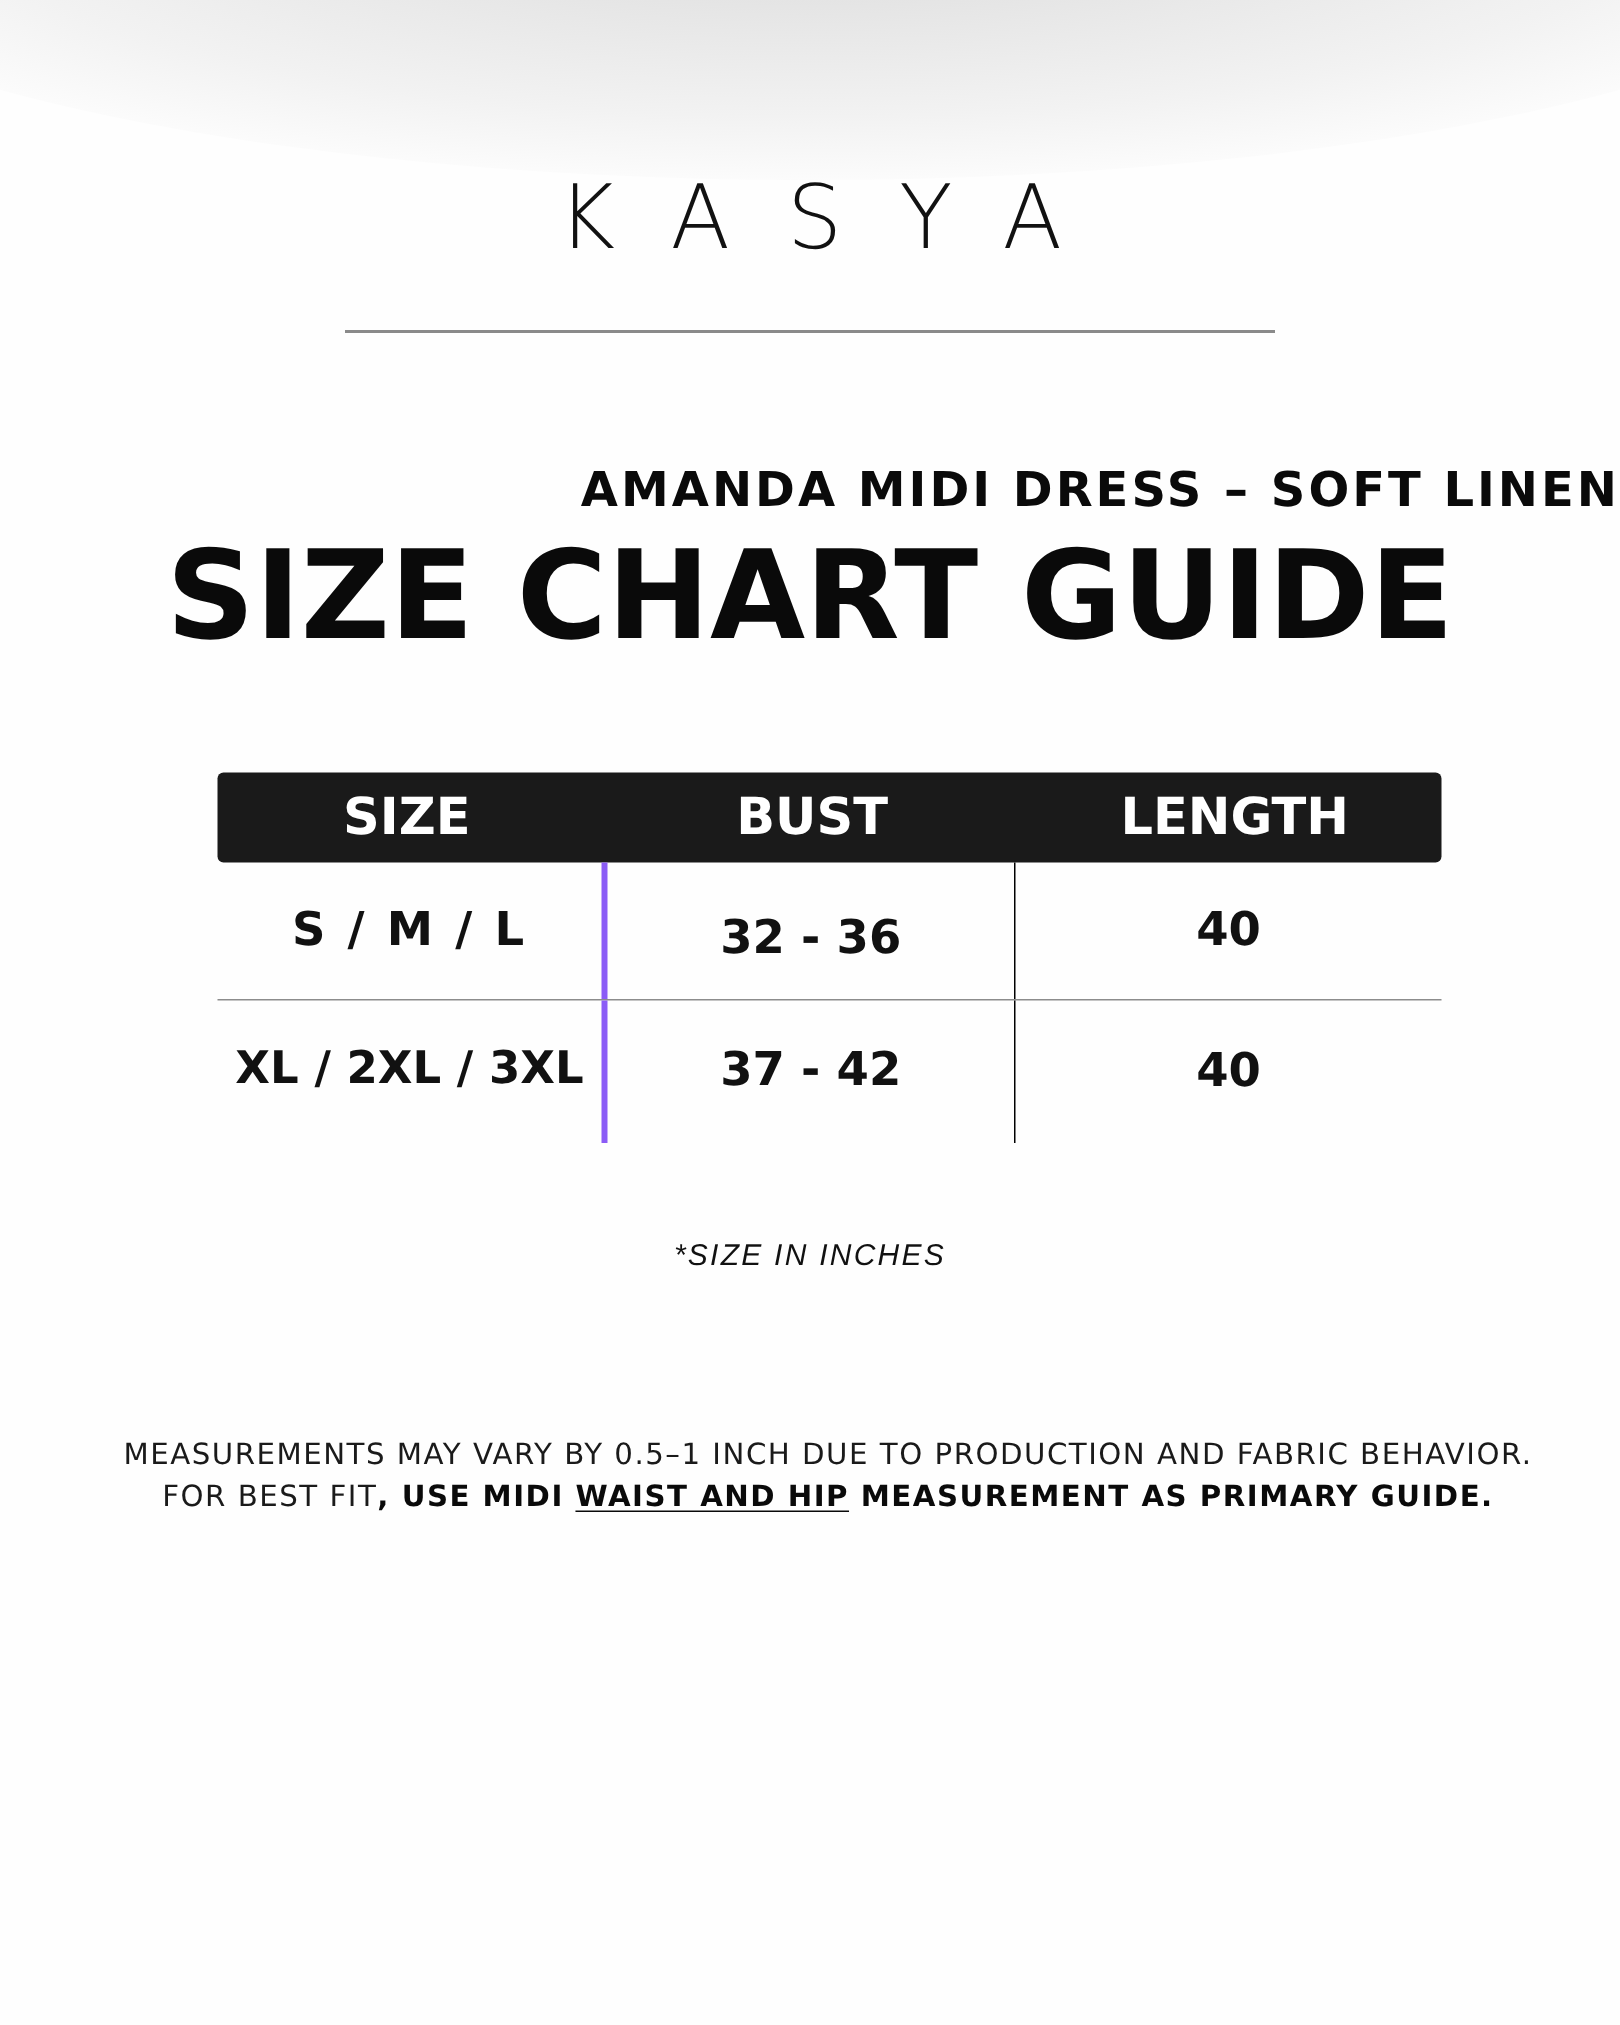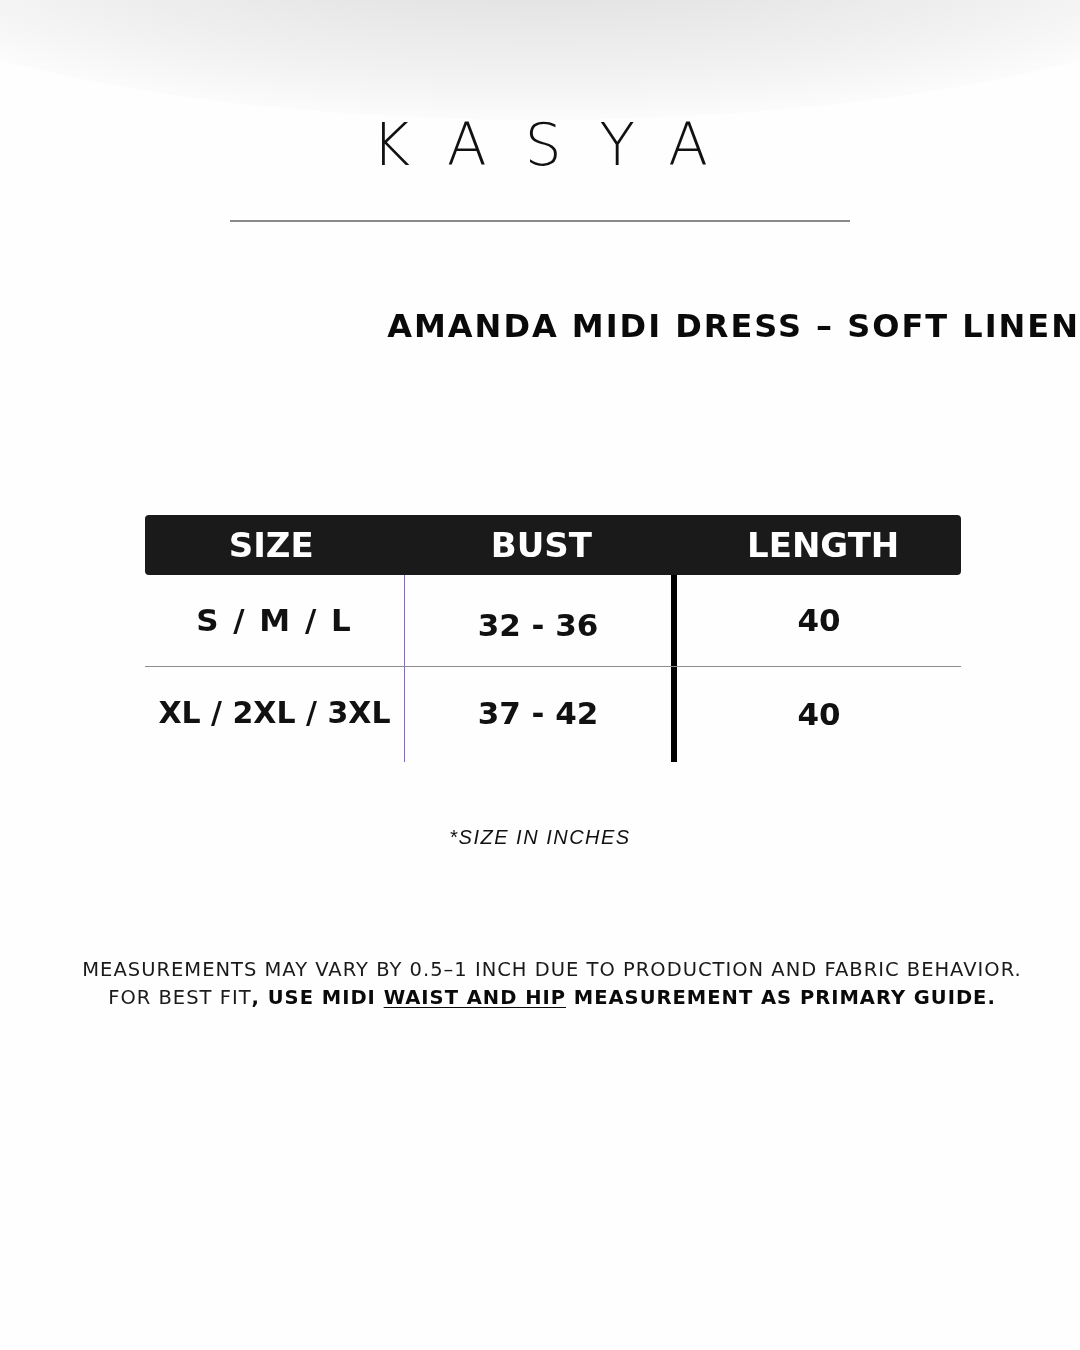--- a/index.html
+++ b/index.html
@@ -110,22 +110,22 @@
     .td {
       display: flex;
       align-items: center;
       justify-content: center;
       font-family: "DejaVu Sans", sans-serif;
       font-weight: bold;
       font-size: 31px;
       color: #111;
       text-align: center;
     }
-    .td.col1 { border-right: 1px solid #8b5cf6; }
-    .td.col2 { border-right: 6px solid #000000; }
+    .td.col1 { border-right: 4px solid #8b5cf6; }
+    .td.col2 { border-right: 1px solid #000000; }
     .r1 .td.col1 { padding-bottom: 2px; letter-spacing: 2px; }
     .r1 .td.col2 { padding-top: 8px; }
     .r1 .td.col3 { padding-bottom: 2px; }
     .r2 .td.col1 { padding-bottom: 4px; font-size: 30px; }
     .r2 .td.col2 { padding-bottom: 4px; }
     .r2 .td.col3 { padding-bottom: 2px; }
     .footnote {
       position: absolute;
       top: 826px;
       left: 0;
@@ -158,20 +158,21 @@
 <body>
 
 <div class="page">
   <div class="top-shade"></div>
 
   <div class="logo">KASYA</div>
 
   <div class="divider"></div>
 
   <div class="subtitle">AMANDA MIDI DRESS – SOFT LINEN</div>
+  <div class="title">SIZE CHART GUIDE</div>
 
   <div class="size-table">
     <div class="thead">
       <div class="th col1">SIZE</div>
       <div class="th col2">BUST</div>
       <div class="th col3">LENGTH</div>
     </div>
     <div class="trow r1">
       <div class="td col1">S / M / L</div>
       <div class="td col2">32 - 36</div>

